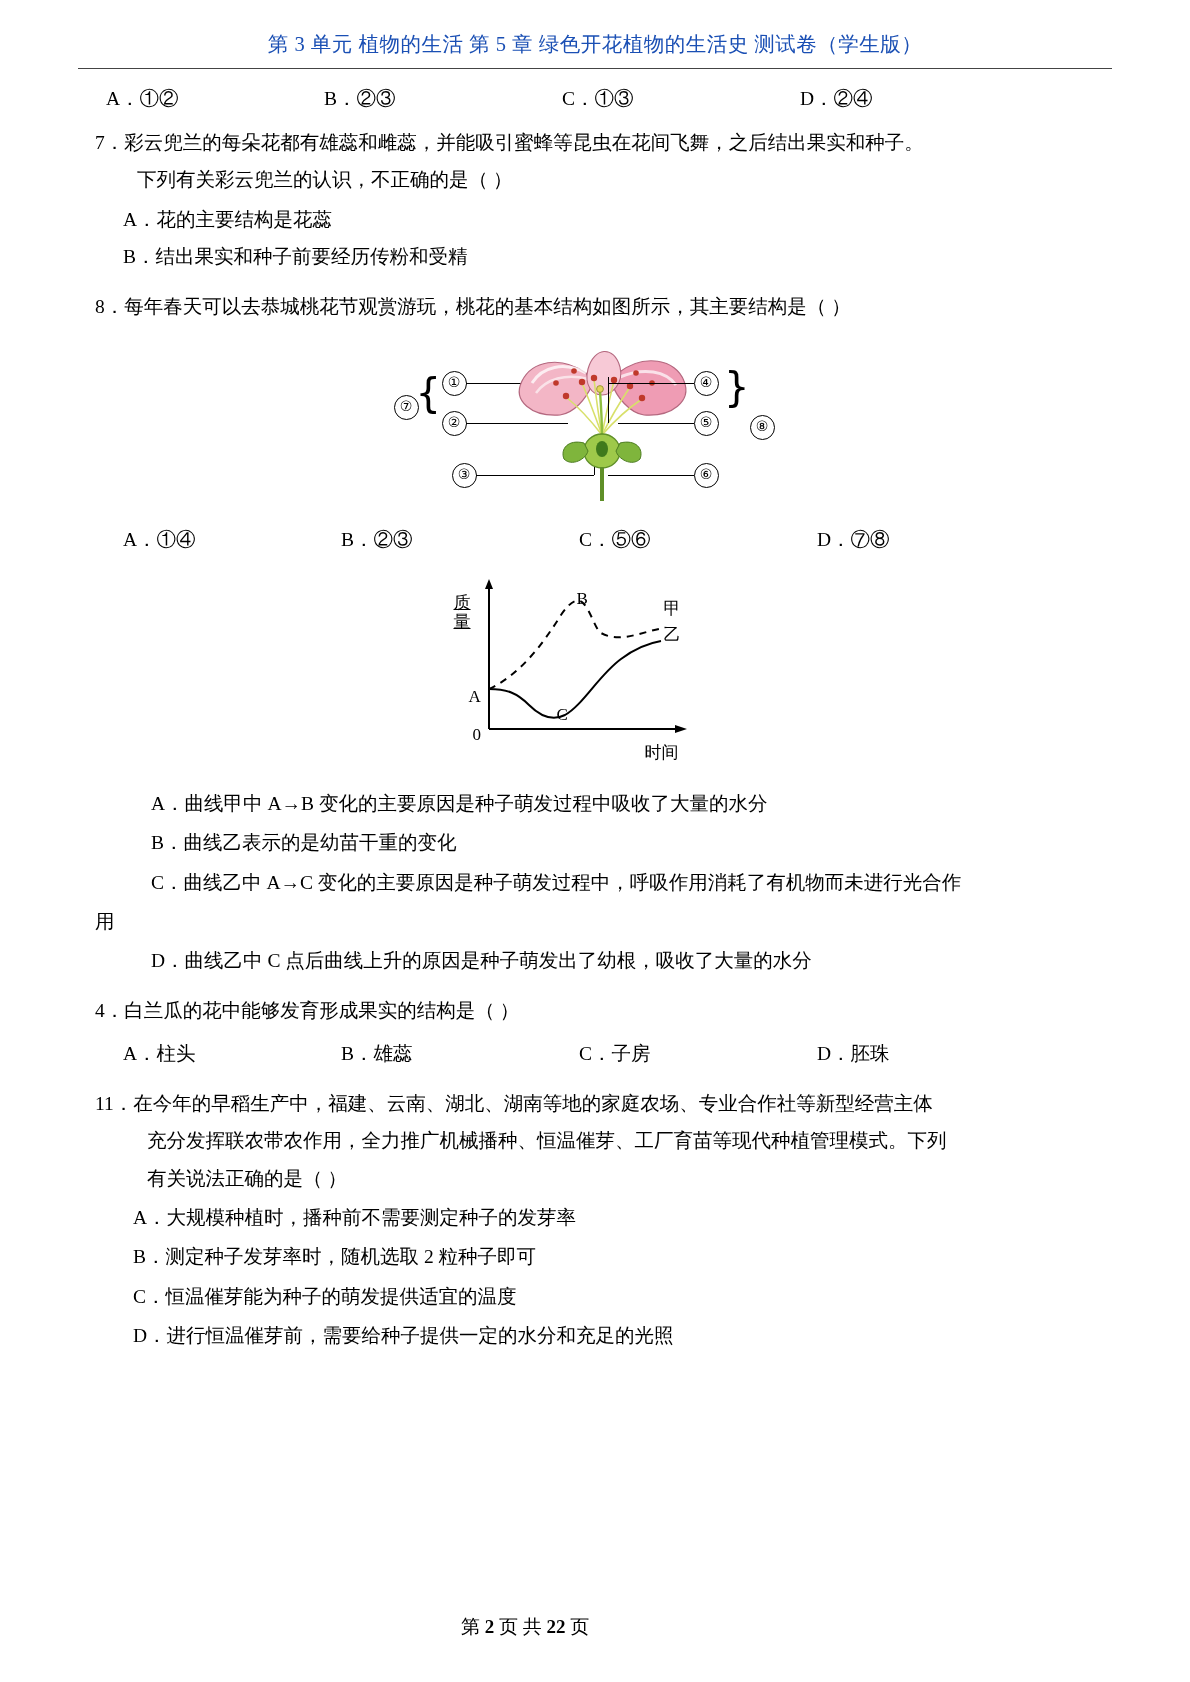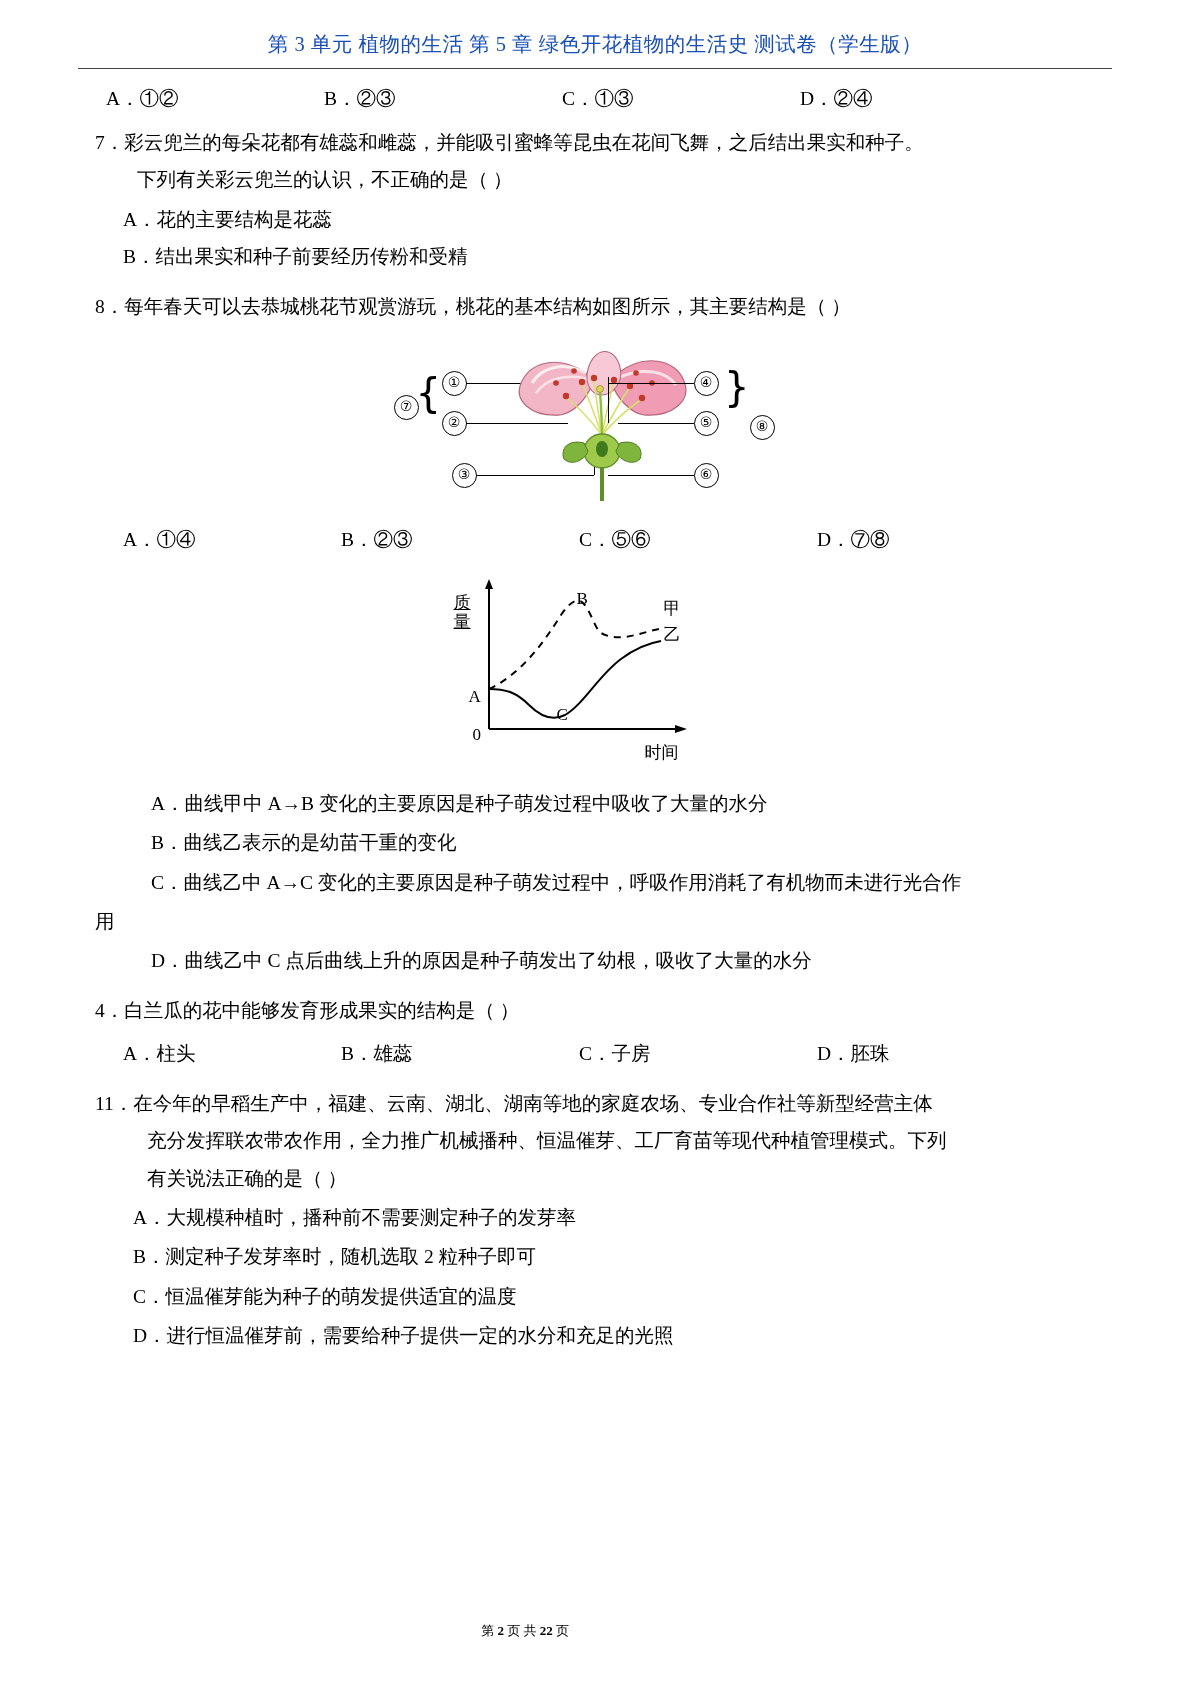--- a/index.html
+++ b/index.html
@@ -148,21 +148,21 @@
     font-size: 17px;
     font-family: "Liberation Serif", serif;
   }
 
   .footer {
     position: absolute;
     bottom: 42px;
     left: 0;
     width: 1050px;
     text-align: center;
-    font-size: 13px;
+    font-size: 19px;
     font-family: "Liberation Serif", serif;
   }
   .footer b { font-weight: bold; }
 </style>
 </head>
 <body>
 
 <div class="page">
 
   <div class="doc-header">第 3 单元 植物的生活 第 5 章 绿色开花植物的生活史 测试卷（学生版）</div>

